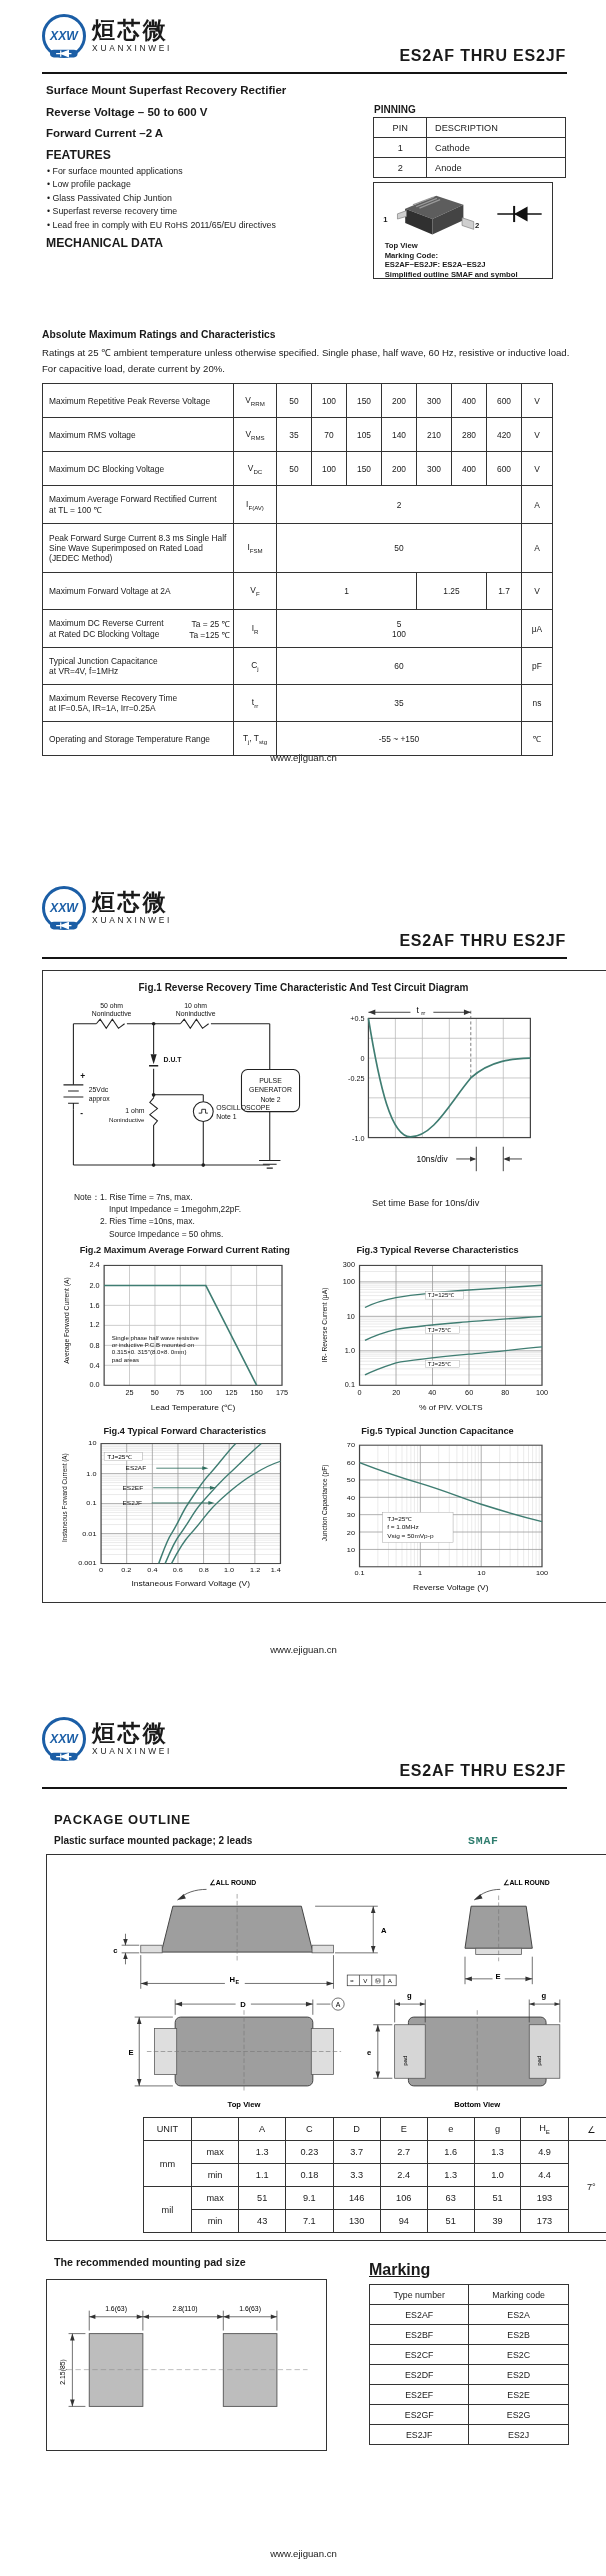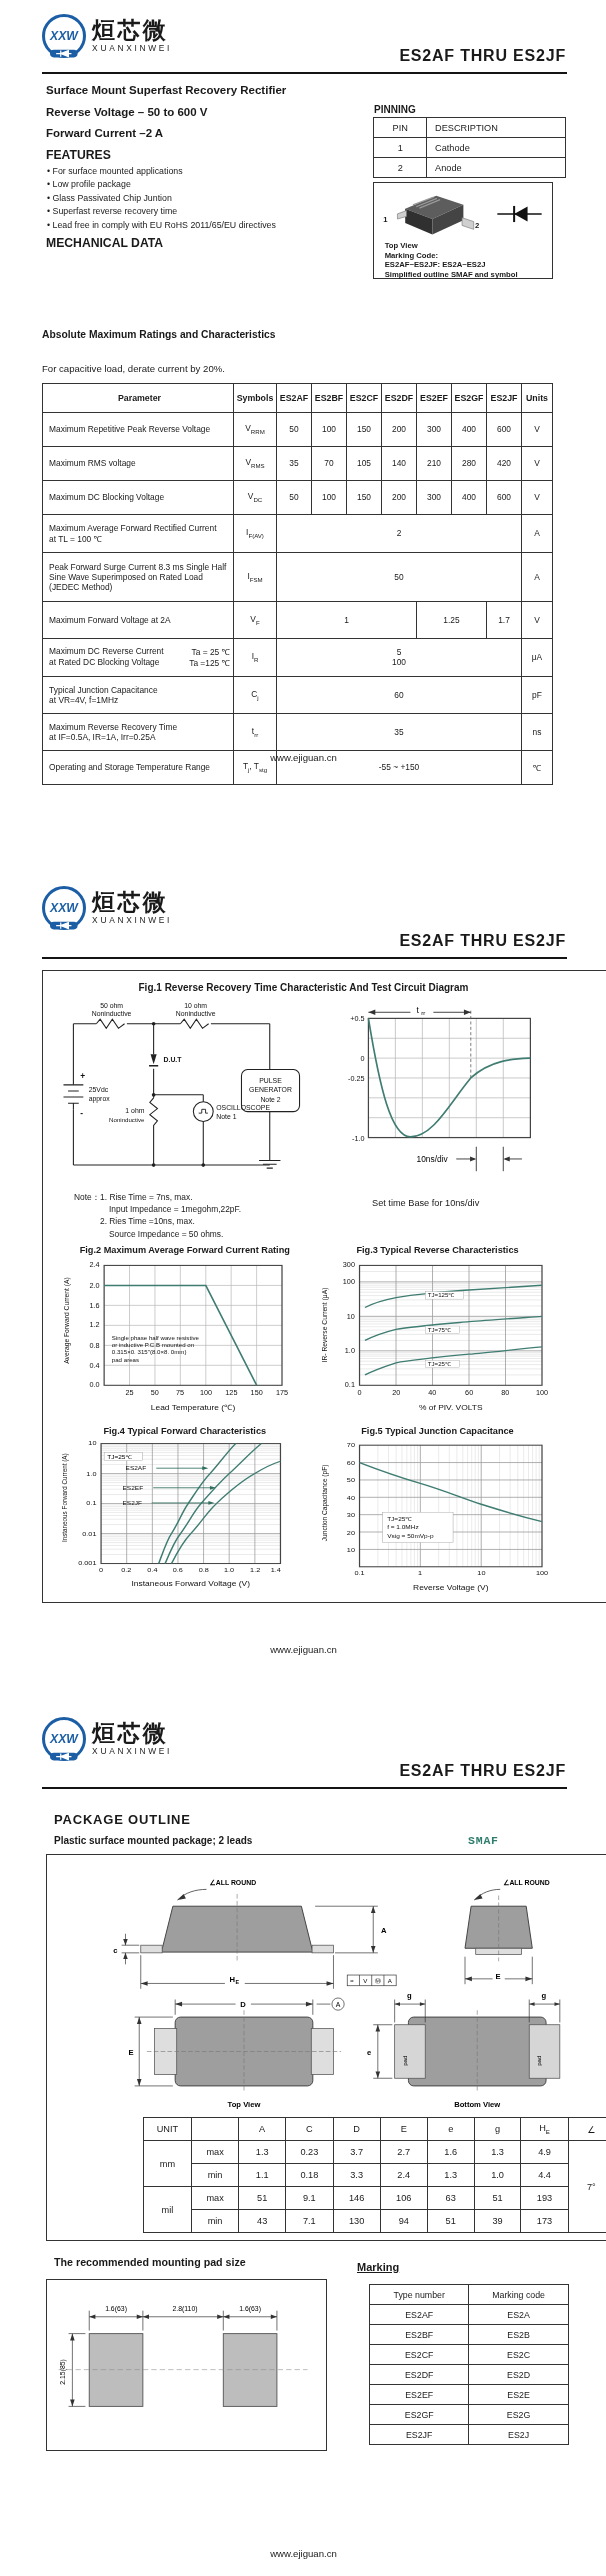--- a/index.html
+++ b/index.html
@@ -113,48 +113,37 @@
     </svg>
     <div class="abs b" style="left:10.7px;top:58px;font-size:7.7px;line-height:9.6px;">
       <div>Top View</div>
       <div>Marking Code:</div>
       <div>ES2AF~ES2JF: ES2A~ES2J</div>
       <div>Simplified outline SMAF and symbol</div>
     </div>
   </div>
 
   <div class="abs b" style="left:42px;top:329px;font-size:10.3px;">Absolute Maximum Ratings and Characteristics</div>
+  <div class="abs" style="left:42px;top:346px;font-size:9.6px;">Ratings at 25 ℃ ambient temperature unless otherwise specified. Single phase, half wave, 60 Hz, resistive or inductive load.</div>
   <div class="abs" style="left:42px;top:363px;font-size:9.6px;">For capacitive load, derate current by 20%.</div>
 
   <table class="amr-tbl abs" style="left:42px;top:383px;">
     <colgroup>
         <col style="width:191px">
         <col style="width:43px">
         <col style="width:35px">
         <col style="width:35px">
         <col style="width:35px">
         <col style="width:35px">
         <col style="width:35px">
         <col style="width:35px">
         <col style="width:35px">
         <col style="width:31px">
       </colgroup>
     <tbody>
-        <tr class="hdr">
-      <td class="param" style="text-align:center;">Parameter</td>
-      <td>Symbols</td>
-      <td>ES2AF</td>
-      <td>ES2BF</td>
-      <td>ES2CF</td>
-      <td>ES2DF</td>
-      <td>ES2EF</td>
-      <td>ES2GF</td>
-      <td>ES2JF</td>
-      <td>Units</td>
-    </tr>
     <tr style="height:34px;">
       <td class="param">Maximum Repetitive Peak Reverse Voltage</td>
       <td><span>V</span><sub>RRM</sub></td>
       <td>50</td>
       <td>100</td>
       <td>150</td>
       <td>200</td>
       <td>300</td>
       <td>400</td>
       <td>600</td>
@@ -699,21 +688,21 @@
       <text x="180" y="40" font-size="9" text-anchor="middle">2.8(110)</text>
       <text x="265" y="40" font-size="9" text-anchor="middle">1.6(63)</text>
       <path d="M50,70 H28 M50,165 H28 M33,70 V165" stroke="#333" stroke-width="0.9"></path>
       <polygon points="33,70 30,79 36,79" fill="#333"></polygon>
         <polygon points="33,165 30,156 36,156" fill="#333"></polygon>
       <text x="24" y="120" font-size="9" transform="rotate(-90 24 120)" text-anchor="middle">2.15(85)</text>
       <path d="M15,117 H340" stroke="#888" stroke-width="0.7" stroke-dasharray="7,4"></path>
     </svg>
   </div>
 
-  <div class="abs b" style="left:357px;top:2261px;font-size:11px;text-decoration:underline;">Marking</div>
+  <div class="abs b" style="left:369px;top:2261px;font-size:16px;text-decoration:underline;">Marking</div>
   <table class="mark-tbl abs" style="left:369px;top:2284px;">
     <tbody>
         <tr>
       <td style="width:80px;">Type number</td>
       <td style="width:80px;">Marking code</td>
     </tr>
     <tr>
           <td>ES2AF</td>
           <td>ES2A</td>
         </tr>

